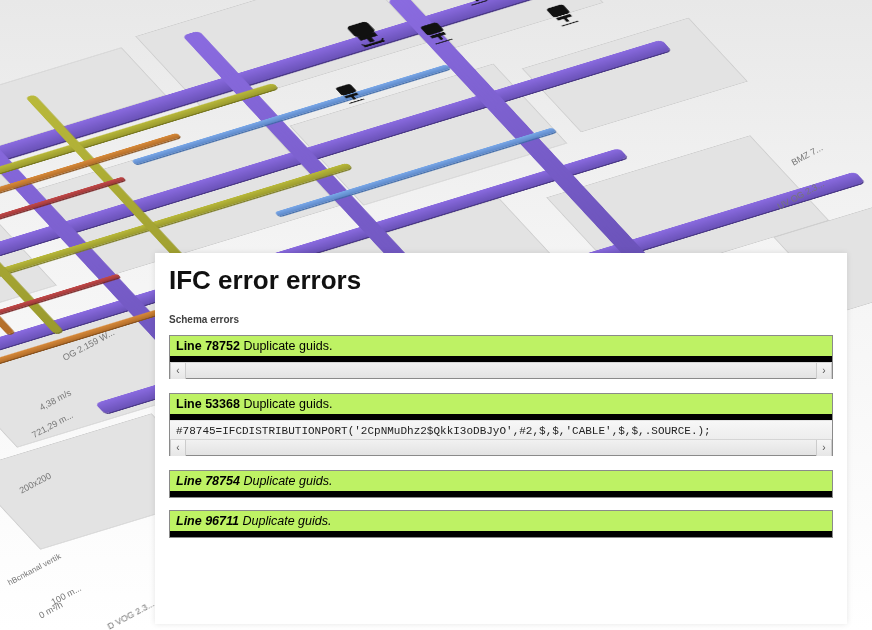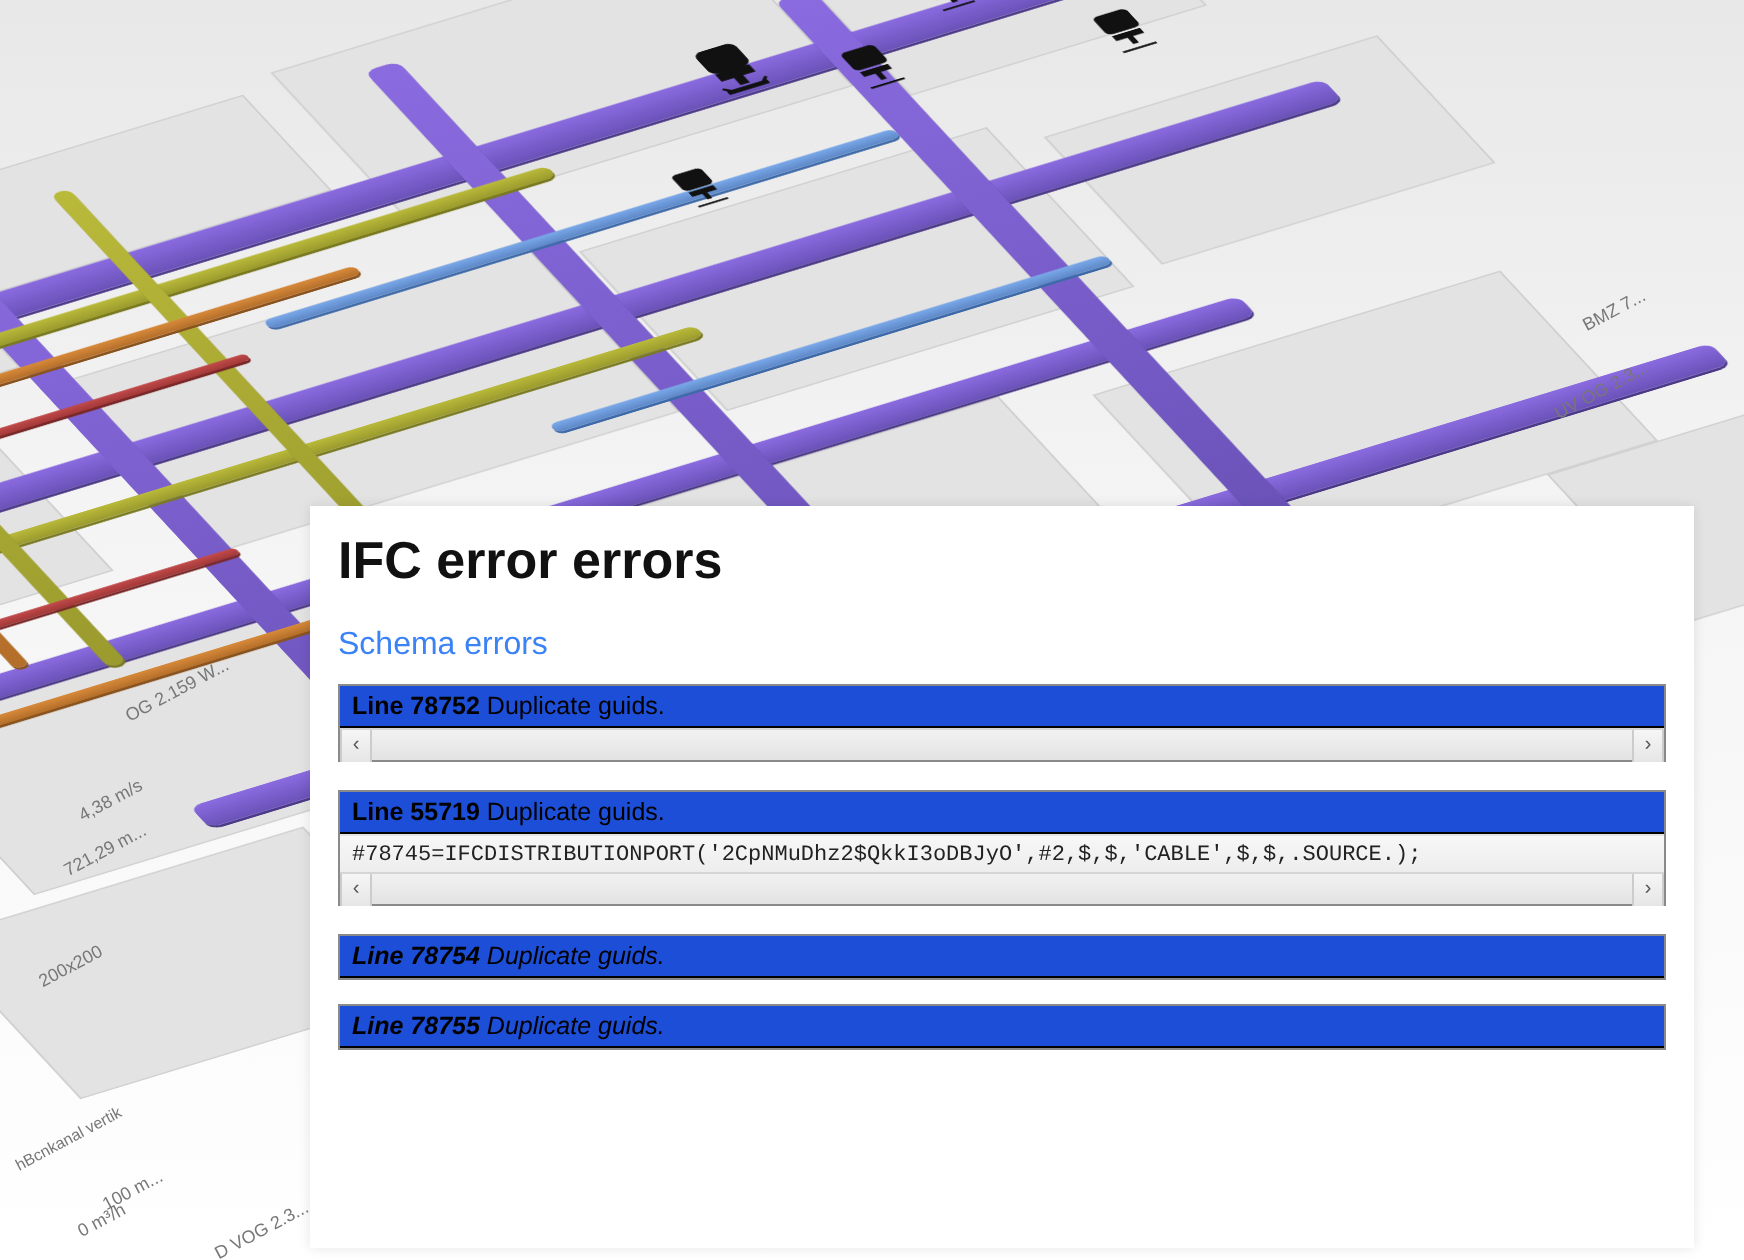--- a/index.html
+++ b/index.html
@@ -40,33 +40,33 @@
     width: 692px; height: 371px;
     background: #fff;
     padding: 8px 14px 0 14px;
     box-shadow: 0 0 6px rgba(0,0,0,0.1);
   }
   .report h1 {
     font-size: 26px; font-weight: bold; color: #111;
     margin: 4px 0 18px 0;
   }
   .report h2 {
-    font-size: 16px; font-weight: normal; color: #3b82f6;
+    font-size: 10px; font-weight: bold; color: #404040;
     margin-bottom: 10px;
   }
   .error-block {
     border: 1px solid #8a8a8a;
     margin-bottom: 14px;
     background: #fff;
   }
   .error-header {
     padding: 3px 6px;
     font-size: 12.5px;
-    border-bottom: 1px solid #000000;
-    background: #1d4ed8;
+    border-bottom: 6px solid #000000;
+    background: #bef264;
   }
   .error-header .ln-label { font-weight: bold; }
   .error-header .ln-msg { font-weight: normal; }
   .code-row {
     background: linear-gradient(#f7f7f7,#ededed);
     padding: 4px 6px 2px 6px;
     font-family: "Courier New", monospace;
     font-size: 11px;
     color: #222;
     white-space: nowrap;
@@ -184,21 +184,21 @@
     </div>
     <div class="scroll-row">
       <div class="arrow">‹</div>
       <div class="track"></div>
       <div class="arrow">›</div>
     </div>
   </div>
 
   <div class="error-block">
     <div class="error-header">
-      <span class="ln-label">Line 55719</span>
+      <span class="ln-label">Line 53368</span>
       <span class="ln-msg"> </span>
       <span class="ln-msg">Duplicate guids.</span>
     </div>
     <div class="code-row">#78745=IFCDISTRIBUTIONPORT('2CpNMuDhz2$QkkI3oDBJyO',#2,$,$,'CABLE',$,$,.SOURCE.);</div>
     <div class="scroll-row">
       <div class="arrow">‹</div>
       <div class="track"></div>
       <div class="arrow">›</div>
     </div>
   </div>
@@ -206,18 +206,18 @@
   <div class="error-block compact">
     <div class="error-header">
       <span class="ln-label">Line 78754</span>
       <span class="ln-msg"> </span>
       <span class="ln-msg">Duplicate guids.</span>
     </div>
   </div>
 
   <div class="error-block compact">
     <div class="error-header">
-      <span class="ln-label">Line 78755</span>
+      <span class="ln-label">Line 96711</span>
       <span class="ln-msg"> </span>
       <span class="ln-msg">Duplicate guids.</span>
     </div>
   </div>
 </div>
 
 </body></html>

